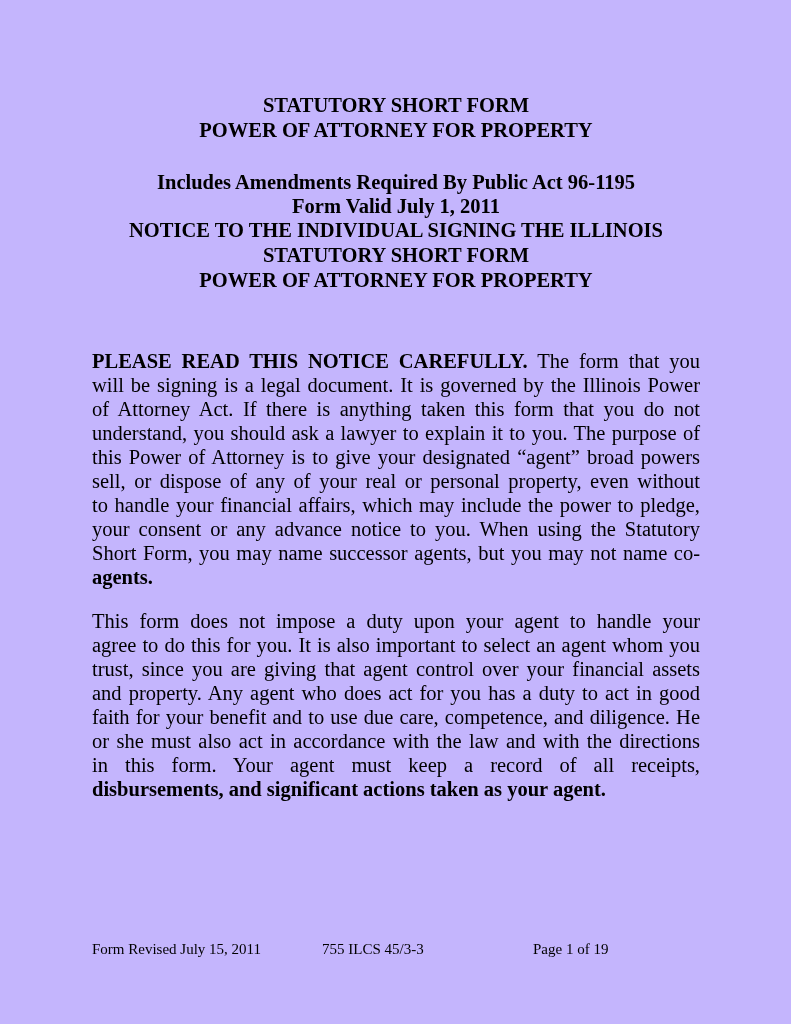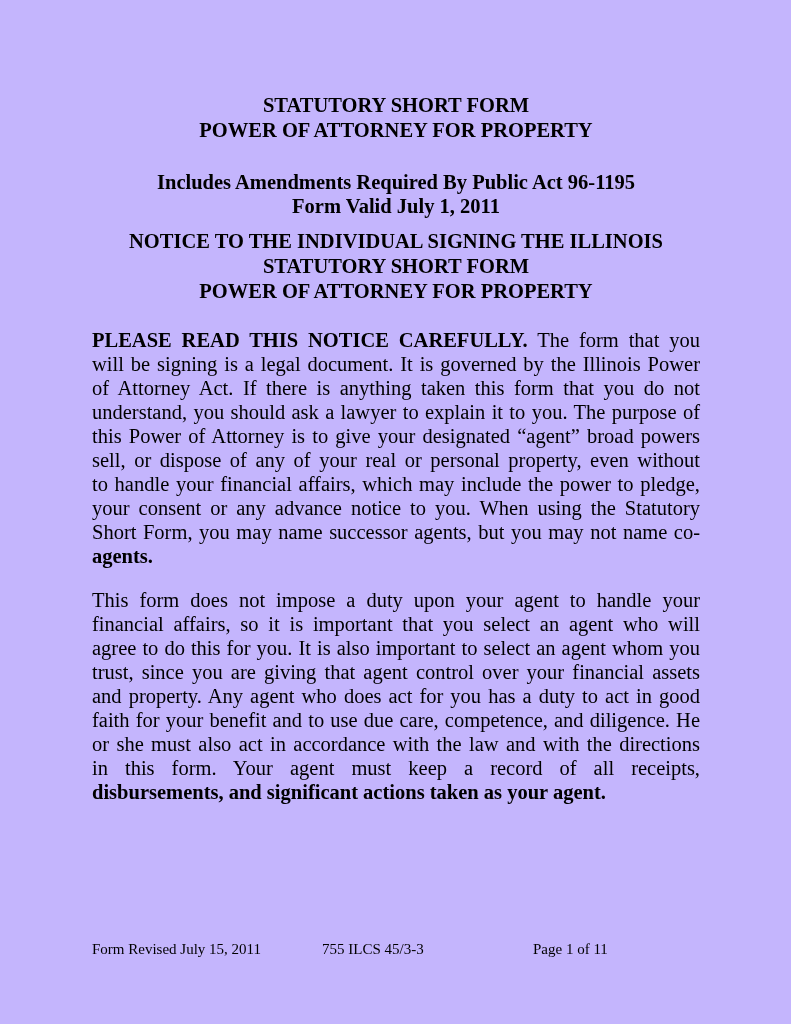--- a/index.html
+++ b/index.html
@@ -28,31 +28,31 @@
   }
   .subtitle-block {
     margin-top: 27px;
     text-align: center;
     font-weight: bold;
     font-size: 20.5px;
     line-height: 24px;
   }
   .subtitle-block .italic { }
   .notice-block {
-    margin-top: 11px;
+    margin-top: 0;
     text-align: center;
     font-weight: bold;
     font-size: 20.5px;
     line-height: 25px;
   }
   .para {
     font-size: 20.5px;
     line-height: 24px;
   }
-  .para-1 { margin-top: 24px; }
+  .para-1 { margin-top: 56px; }
   .para-2 { margin-top: 20px; }
   .jline {
     text-align: justify;
     text-align-last: justify;
     white-space: normal;
   }
   .jline.last {
     text-align: left;
     text-align-last: left;
     font-weight: bold;
@@ -102,30 +102,29 @@
       <div class="jline">this Power of Attorney is to give your designated “agent” broad powers</div>
       <div class="jline">sell, or dispose of any of your real or personal property, even without</div>
       <div class="jline">to handle your financial affairs, which may include the power to pledge,</div>
       <div class="jline">your consent or any advance notice to you. When using the Statutory</div>
       <div class="jline">Short Form, you may name successor agents, but you may not name co-</div>
       <div class="jline last">agents.</div>
     </div>
 
     <div class="para para-2">
       <div class="jline">This form does not impose a duty upon your agent to handle your</div>
-      <div class="jline">financial affairs, so it is important that you select an agent who will</div>
       <div class="jline">agree to do this for you. It is also important to select an agent whom you</div>
       <div class="jline">trust, since you are giving that agent control over your financial assets</div>
       <div class="jline">and property. Any agent who does act for you has a duty to act in good</div>
       <div class="jline">faith for your benefit and to use due care, competence, and diligence. He</div>
       <div class="jline">or she must also act in accordance with the law and with the directions</div>
       <div class="jline">in this form. Your agent must keep a record of all receipts,</div>
       <div class="jline last">disbursements, and significant actions taken as your agent.</div>
     </div>
 
   </div>
 
   <div class="footer">
     <span class="f-left">Form Revised July 15, 2011</span>
     <span class="f-center">755 ILCS 45/3-3</span>
-    <span class="f-right">Page 1 of 11</span>
+    <span class="f-right">Page 1 of 19</span>
   </div>
 </div>
 
 </body></html>

